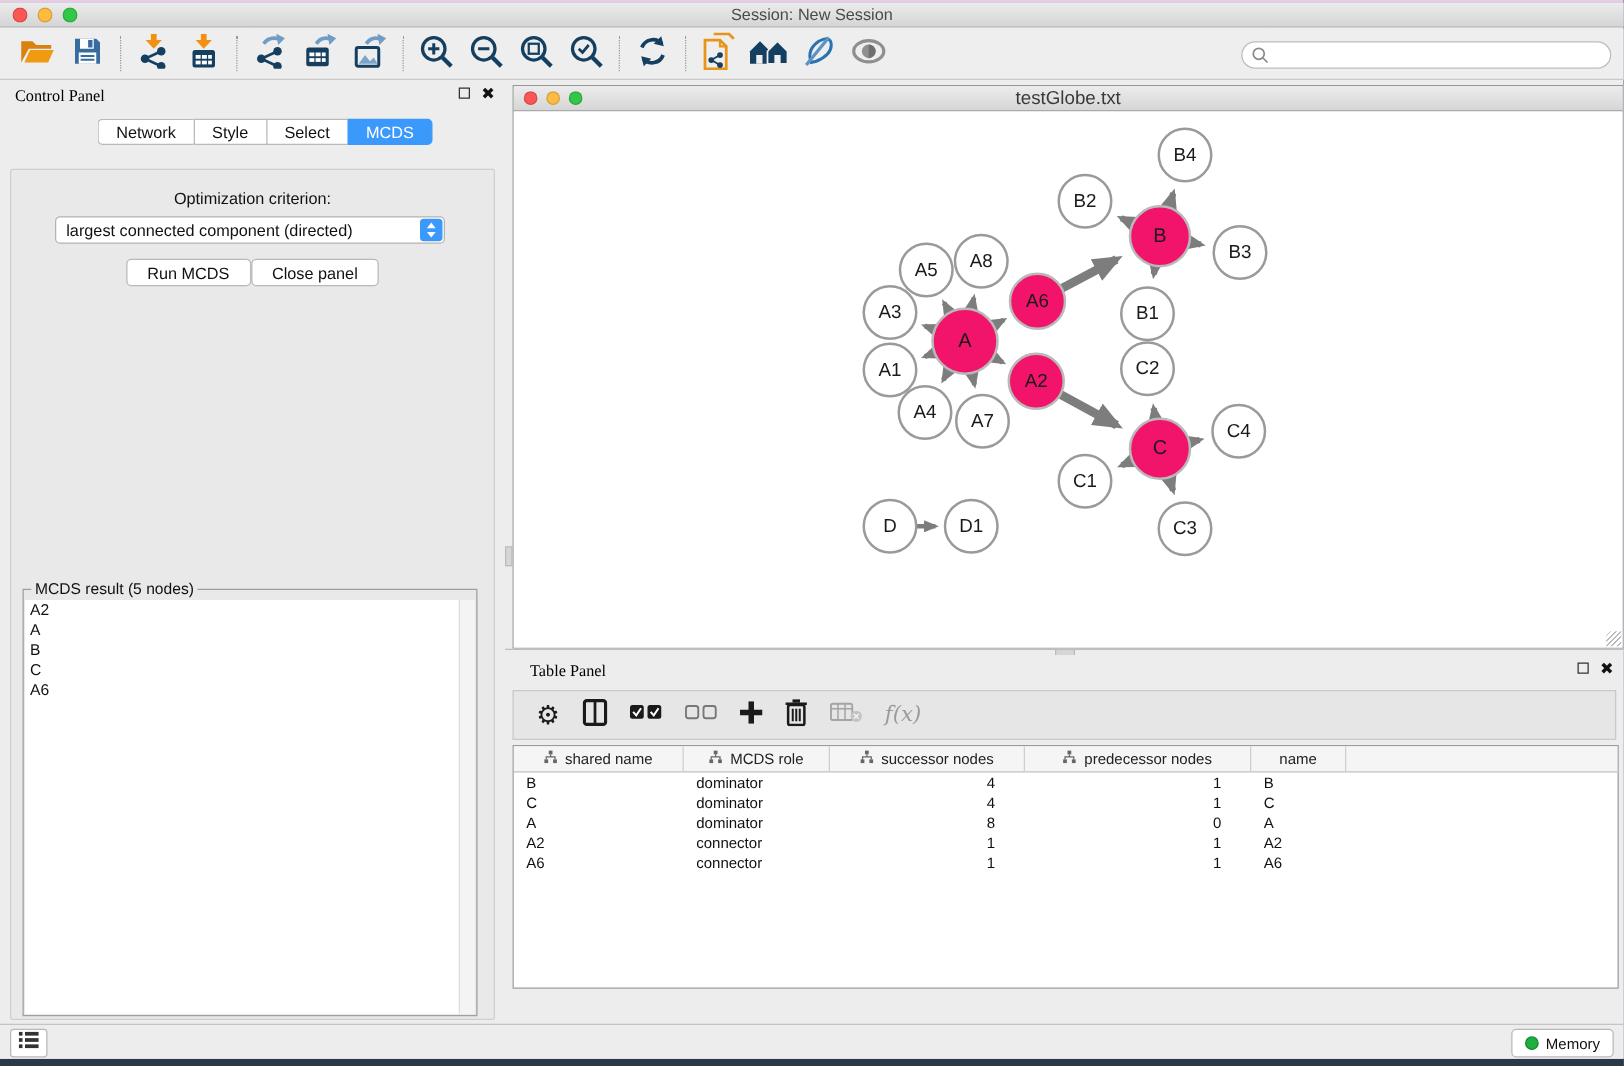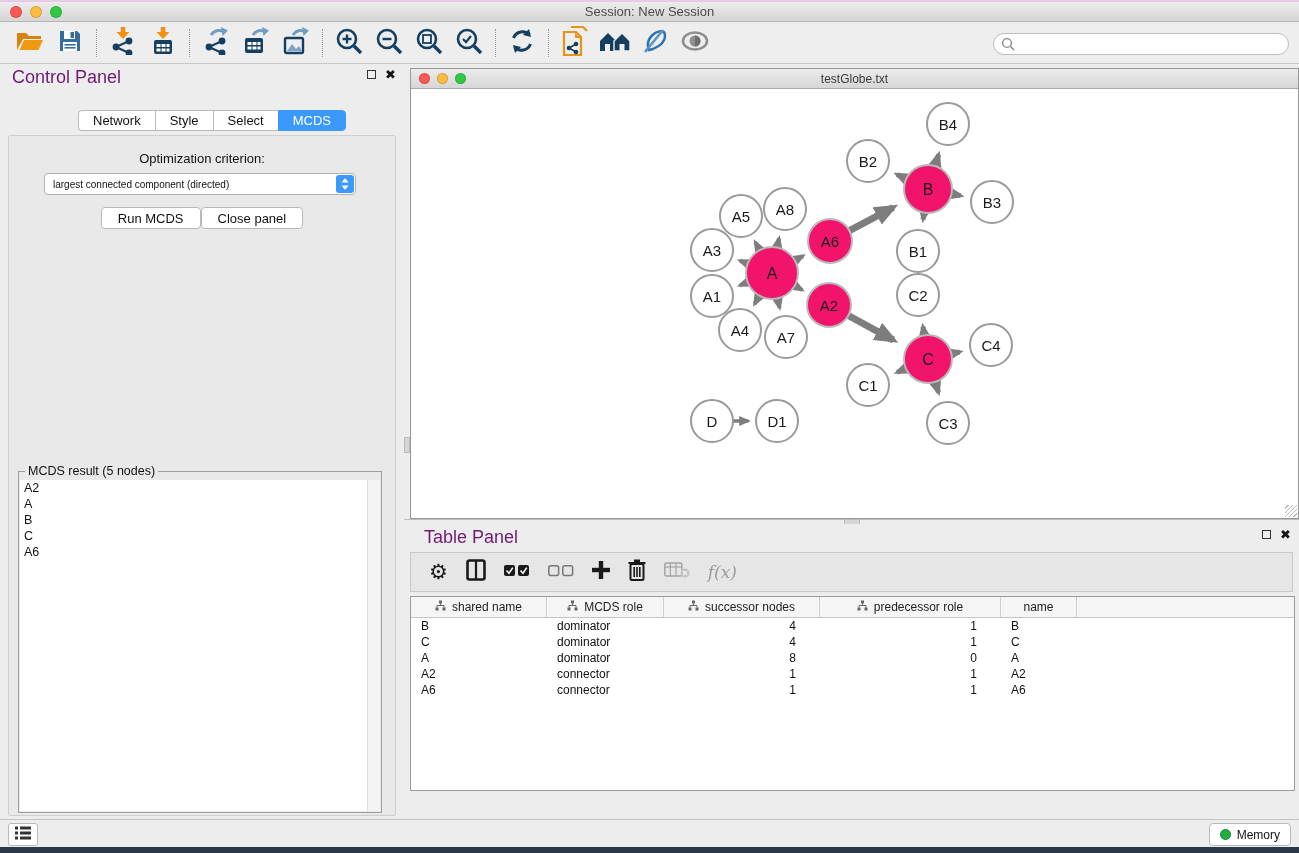--- a/index.html
+++ b/index.html
@@ -24,37 +24,37 @@
   .tb-icon { width:40px; height:32px; display:flex; align-items:center; justify-content:center; cursor:default; }
   .tb-sep { width:1px; height:28px; border-left:1px dotted #9a9a9a; margin:0 6px; }
   .search-wrap { position:absolute; right:10px; top:10px; width:296px; height:22px; }
   .search-input { width:100%; height:100%; border:1px solid #bdbdbd; border-radius:11px; background:#fff;
     padding:0 8px 0 26px; font-size:12px; color:#333; outline:none; }
   .search-mag { position:absolute; left:8px; top:4px; }
 
   
   .control-panel { position:absolute; left:0; top:62px; width:404px; height:755px; background:#ededed; }
   .panel-header { position:absolute; left:0; top:0; width:100%; height:26px; display:flex; align-items:center; }
-  .panel-title { font-size:18px; color:#701a75; padding-left:12px; }
+  .panel-title { font-size:13px; color:#000000; padding-left:12px;font-family:Liberation Serif, serif; }
   .panel-btns { position:absolute; right:8px; top:6px; display:flex; gap:9px; align-items:center; }
   .float-glyph { width:9px; height:9px; border:1.5px solid #333; display:inline-block; }
   .close-glyph { font-size:13px; font-weight:bold; color:#111; line-height:9px; }
 
-  .cp-tabs { position:absolute; left:78px; top:46px; display:flex; }
+  .cp-tabs { position:absolute; left:78px; top:31px; display:flex; }
   .cp-tab { height:21px; padding:0 14px; display:flex; align-items:center; background:#fff;
     border:1px solid #b9b9b9; border-right:none; font-size:13px; color:#111; }
   .cp-tab:first-child { border-radius:4px 0 0 4px; }
   .cp-tab:last-child { border-right:1px solid #b9b9b9; border-radius:0 4px 4px 0; }
   .cp-tab.active { background:#3b99fc; border-color:#3b99fc; color:#fff; }
 
   .cp-content { position:absolute; left:8px; top:58px; width:388px; height:681px;
     background:#e9e9e9; border:1px solid #cfcfcf; border-radius:2px;margin-top:13px; }
   .opt-label { position:absolute; left:0; top:15px; width:100%; text-align:center; font-size:13px; color:#111; }
   .criterion-select { position:absolute; left:35px; top:37px; width:312px; height:22px; background:#fff;
-    border:1px solid #b3b3b3; border-radius:4px; display:flex; align-items:center; font-size:10px; color:#111;
+    border:1px solid #b3b3b3; border-radius:4px; display:flex; align-items:center; font-size:13px; color:#111;
     padding-left:8px; }
   .select-stepper { position:absolute; right:1px; top:1px; width:18px; height:18px; background:#3b99fc;
     border-radius:3px; display:flex; flex-direction:column; align-items:center; justify-content:center; margin:0; }
   .select-stepper svg { display:block; }
   .cp-buttons { position:absolute; left:0; top:71px; width:100%; display:flex; justify-content:center; }
   .cp-btn { height:22px; padding:0 16px; background:#fff; border:1px solid #b9b9b9; border-radius:4px;
     font-size:13px; color:#111; display:flex; align-items:center; }
 
   .result-group { position:absolute; left:9px; top:335px; width:364px; height:342px;
     border:1px solid #9e9e9e; background:#e9e9e9; }
@@ -69,21 +69,21 @@
   
   .v-splitter { position:absolute; left:404px; top:62px; width:6px; height:755px; background:#ededed; }
   .v-splitter .handle { position:absolute; left:0; top:373px; width:6px; height:16px; background:#d6d6d6; border:1px solid #bbb; }
 
   
   .network-window { position:absolute; left:410px; top:66px; width:889px; height:451px;
     border:1px solid #979797; background:#fff; }
   .nw-titlebar { position:absolute; left:0; top:0; width:100%; height:20px;
     background:linear-gradient(#ececec,#d6d6d6); border-bottom:1px solid #ababab;
     display:flex; align-items:center; justify-content:center; }
-  .nw-title { font-size:12px; color:#3a3a3a; }
+  .nw-title { font-size:15px; color:#3a3a3a; }
   .nw-traffic { position:absolute; left:8px; top:4px; display:flex; gap:7px; }
   .nw-canvas { position:absolute; left:0; top:21px; width:887px; height:428px; background:#fff; }
   .nw-grip { position:absolute; right:1px; bottom:1px; width:12px; height:12px;
     background:repeating-linear-gradient(135deg,transparent,transparent 2px,#bbb 2px,#bbb 3px); }
 
   
   .h-splitter { position:absolute; left:404px; top:517px; width:895px; height:5px; background:#ededed; border-top:1px solid #bdbdbd;}
   .h-splitter .handle { position:absolute; left:440px; top:-1px; width:16px; height:6px; background:#d6d6d6; border:1px solid #bbb; }
 
   
@@ -562,21 +562,21 @@
                 </svg></span>
               <span>successor nodes</span>
             </div>
             <div class="dt-hcell col3">
               <span><svg width="11" height="11" viewBox="0 0 11 11">
                   <rect x="4" y="0.5" width="3" height="3" fill="#666"></rect>
                   <rect x="0.5" y="7.5" width="3" height="3" fill="#666"></rect>
                   <rect x="7.5" y="7.5" width="3" height="3" fill="#666"></rect>
                   <path d="M5.5 3.5 v2 M2 7.5 v-2 h7 v2" stroke="#666" stroke-width="1" fill="none"></path>
                 </svg></span>
-              <span>predecessor role</span>
+              <span>predecessor nodes</span>
             </div>
             <div class="dt-hcell col4">
               <span>name</span>
             </div>
             <div class="dt-hcell colx"></div>
           </div>
         <div id="dt-body">
             <div class="dt-row">
               <div class="dt-cell col0">B</div>
               <div class="dt-cell col1">dominator</div>

